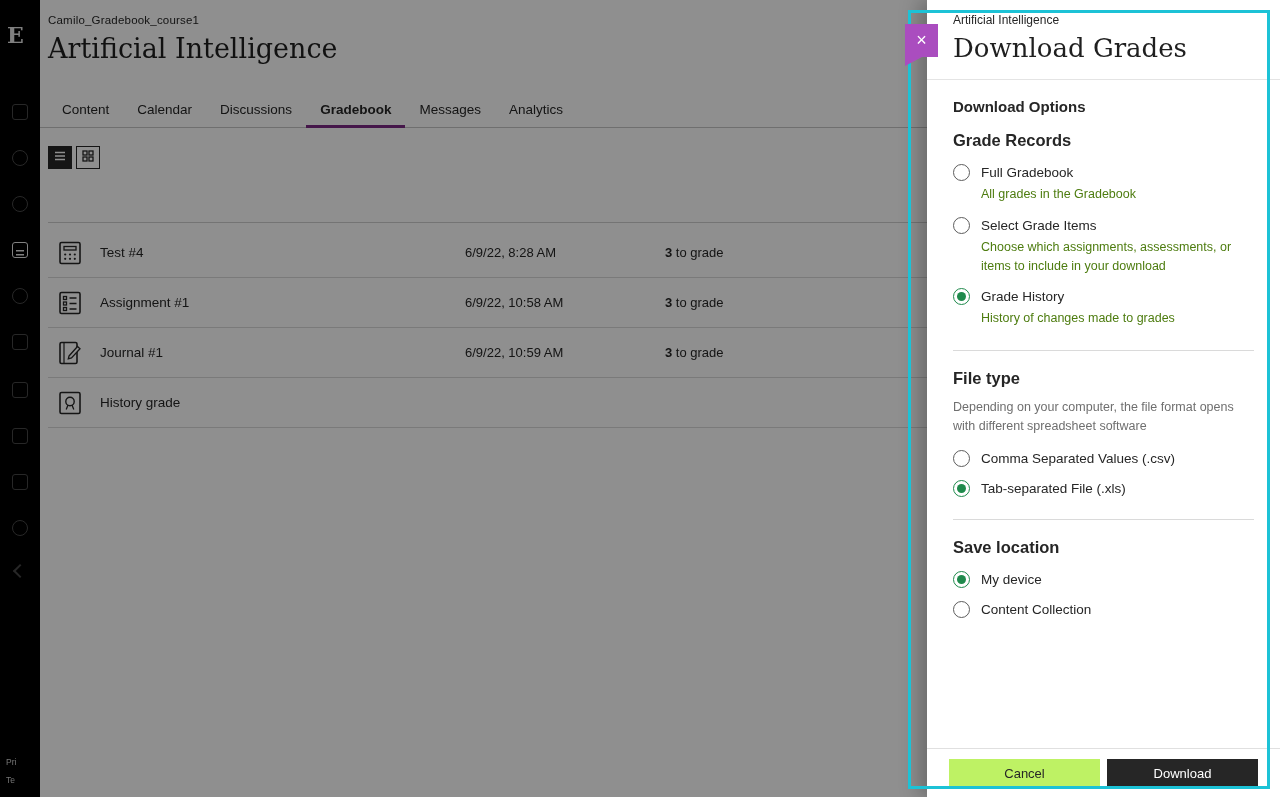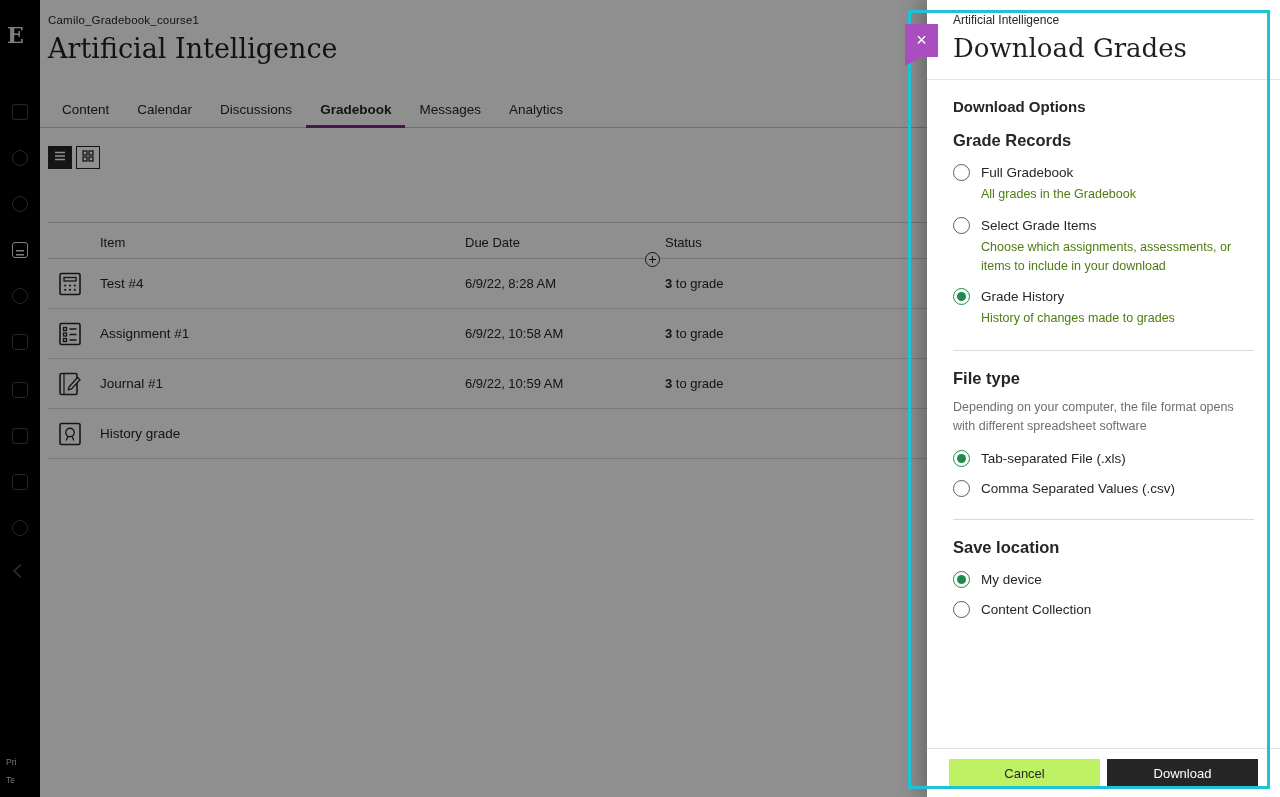--- a/index.html
+++ b/index.html
@@ -123,26 +123,20 @@
                 <rect x="1" y="7" width="4" height="4"></rect>
                 <rect x="7" y="7" width="4" height="4"></rect>
               </g>
             </svg></span>
       </button>
     </div>
 
     <div class="gb-rule"></div>
 
     <div class="table">
-      <div class="thead">
-        <span class="th c1">Item</span>
-        <span class="th c2">Due Date</span>
-        <span class="th c3">Status</span>
-        <span class="add-icon"></span>
-      </div>
 
       <div class="trow">
         <span class="ricon"><svg viewBox="0 0 26 26">
               <rect x="3" y="2.5" width="20" height="21" rx="1.5" fill="none" stroke="#262626" stroke-width="1.6"></rect>
               <rect x="7" y="6.5" width="12" height="3.5" fill="none" stroke="#262626" stroke-width="1.3"></rect>
               <g fill="#262626">
                 <circle cx="8.2" cy="14.5" r="1.1"></circle>
                 <circle cx="13" cy="14.5" r="1.1"></circle>
                 <circle cx="17.8" cy="14.5" r="1.1"></circle>
                 <circle cx="8.2" cy="18.8" r="1.1"></circle>
@@ -247,26 +241,26 @@
           <div class="opt-desc">History of changes made to grades</div>
         </div>
       </div>
 
       <hr class="divider">
 
       <h3 class="section-h">File type</h3>
       <p class="section-desc">Depending on your computer, the file format opens with different spreadsheet software</p>
 
       <div class="option">
+        <span class="radio"></span>
+        <div class="opt-label">Comma Separated Values (.csv)</div>
+      </div>
+      <div class="option">
         <span class="radio selected"></span>
         <div class="opt-label">Tab-separated File (.xls)</div>
-      </div>
-      <div class="option">
-        <span class="radio"></span>
-        <div class="opt-label">Comma Separated Values (.csv)</div>
       </div>
 
       <hr class="divider">
 
       <h3 class="section-h">Save location</h3>
 
       <div class="option">
         <span class="radio selected"></span>
         <div class="opt-label">My device</div>
       </div>

